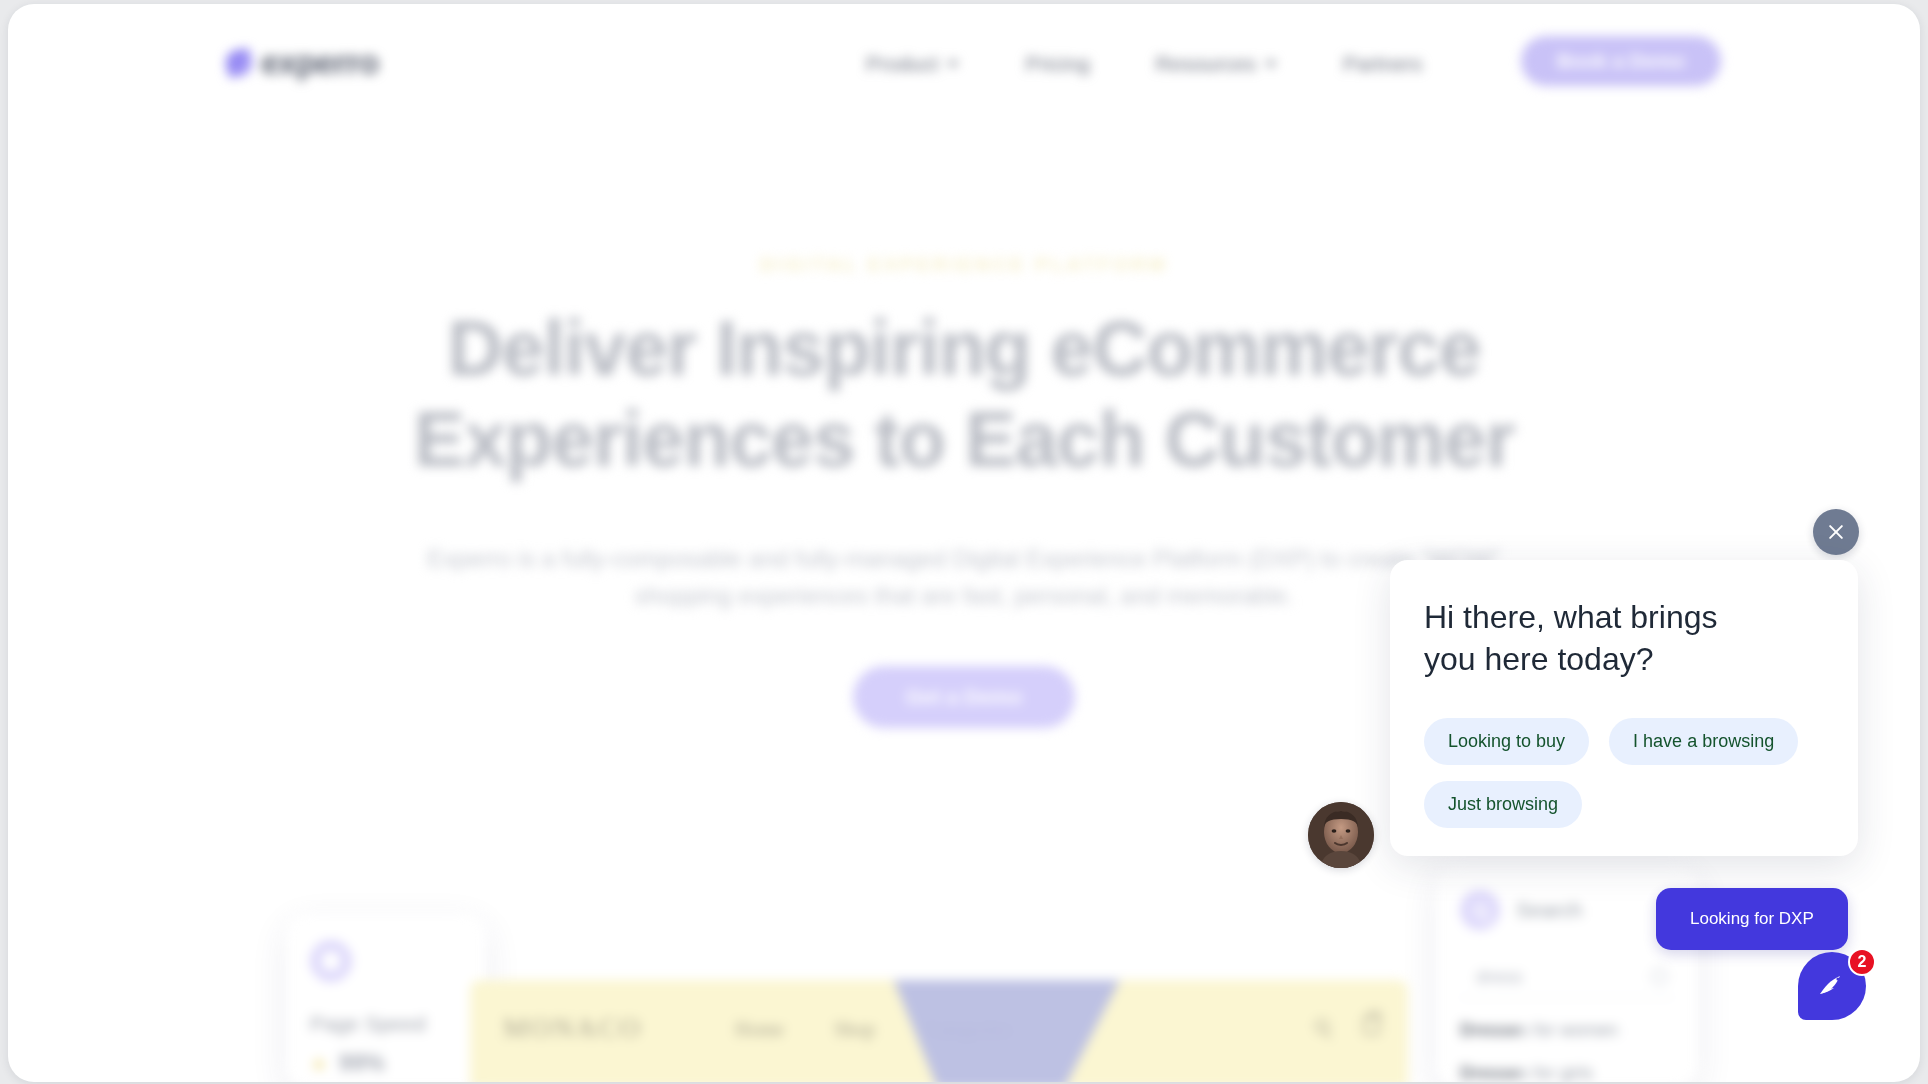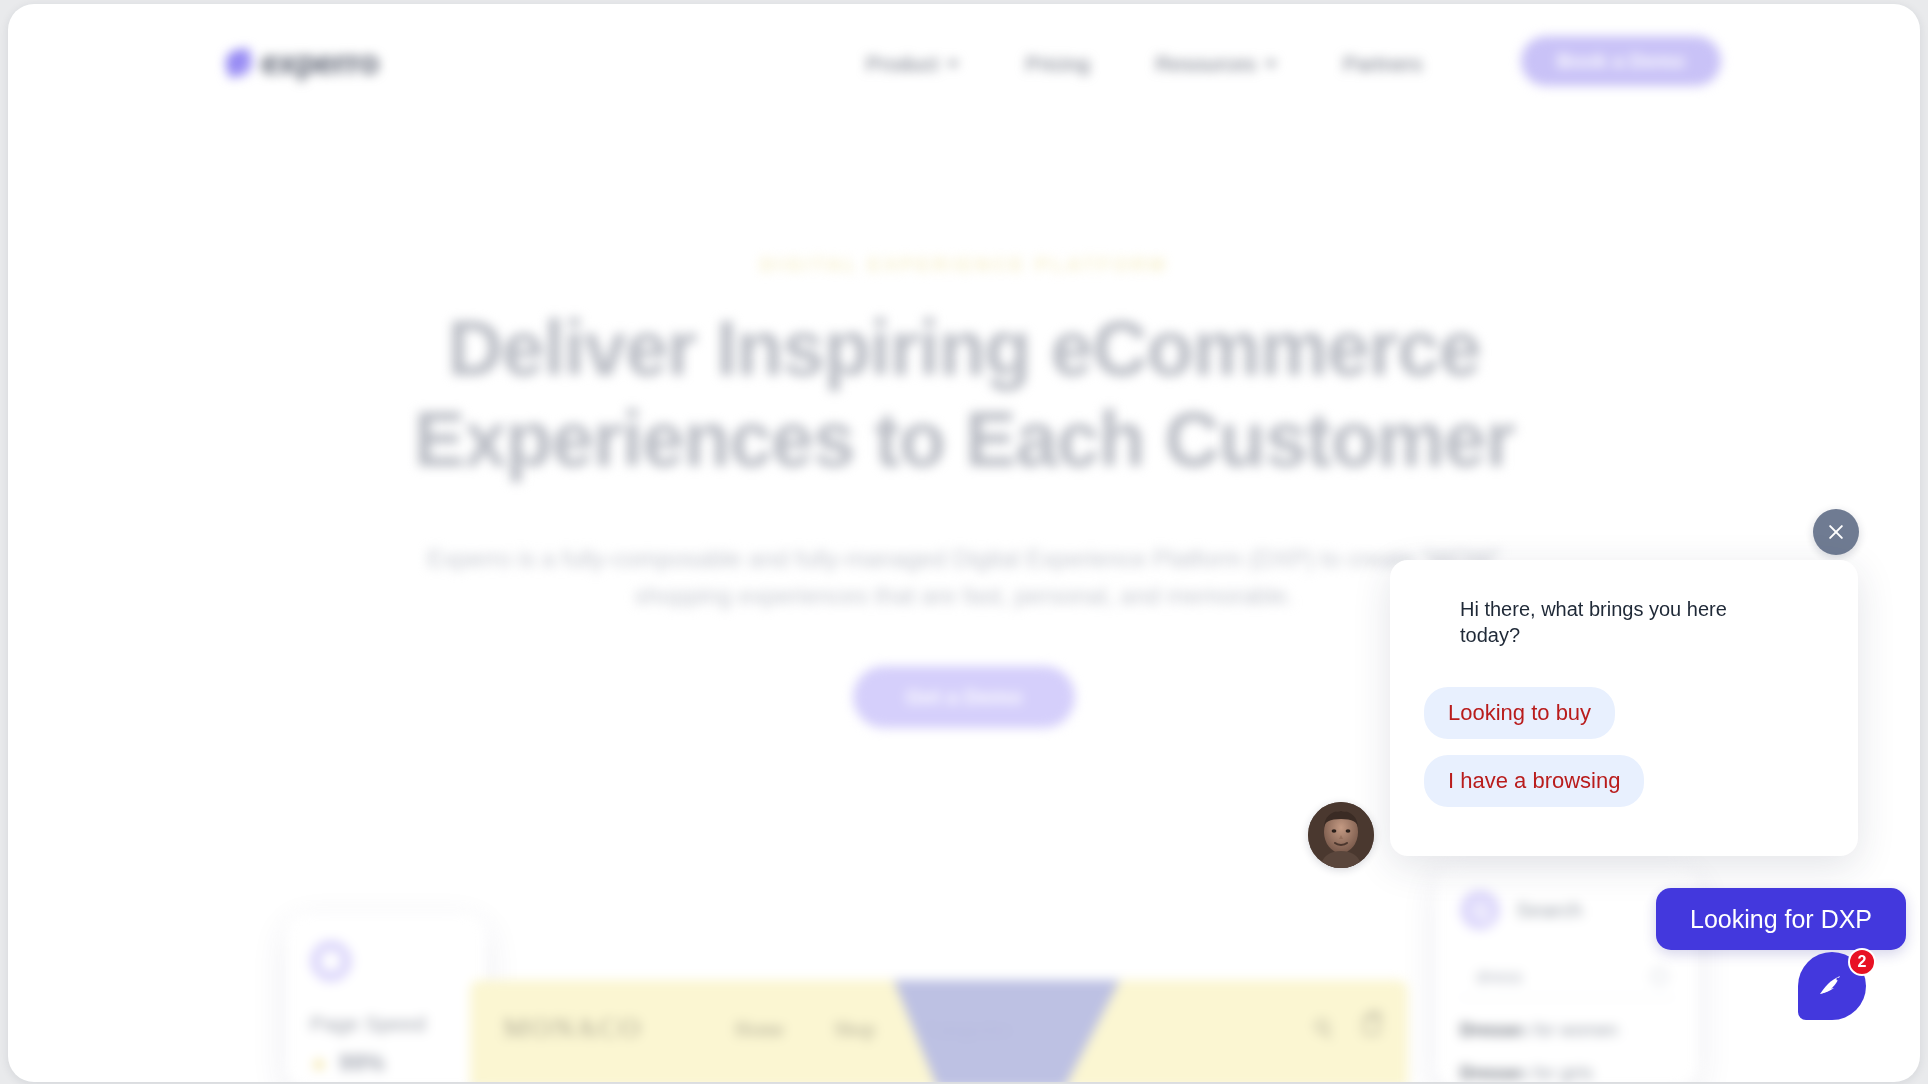--- a/index.html
+++ b/index.html
@@ -196,53 +196,52 @@
 
   .chat-popup {
     position: absolute; left: 1382px; top: 556px;
     width: 468px; height: 296px;
     background: #ffffff;
     border-radius: 18px;
     box-shadow: 0 10px 38px rgba(40,45,80,.13);
     padding: 36px 34px 28px;
   }
   .chat-greeting {
-    font-size: 20px; line-height: 1.32; color: #1f2937;
+    font-size: 32px; line-height: 1.32; color: #1f2937;
     max-width: 330px;
-    margin-left: 36px;
   }
   .chat-pills {
     margin-top: 38px;
     display: flex; flex-wrap: wrap; gap: 16px 20px;
   }
   .pill {
     background: #e8f0fe;
-    color: #b91c1c;
-    font-size: 22px;
+    color: #14532d;
+    font-size: 18px;
     border-radius: 24px;
     padding: 13px 24px;
     border: none; cursor: pointer;
     white-space: nowrap;
   }
 
   .chat-avatar {
     position: absolute; left: 1300px; top: 798px;
     width: 66px; height: 66px; border-radius: 50%;
     overflow: hidden;
     background: #6b5b52;
     box-shadow: 0 2px 8px rgba(30,35,60,.18);
   }
   .chat-avatar svg { display: block; width: 100%; height: 100%; }
 
   .dxp-btn {
     position: absolute; left: 1648px; top: 884px;
     height: 62px; padding: 0 34px;
     background: #4338dd;
     color: #ffffff;
-    font-size: 25px;
+    font-size: 17px;
     border-radius: 15px;
     display: flex; align-items: center; justify-content: center;
     border: none; cursor: pointer;
     box-shadow: 0 4px 14px rgba(40,35,150,.20);
   }
 
   .chat-launcher {
     position: absolute; left: 1790px; top: 948px;
     width: 76px; height: 76px;
     cursor: pointer;
@@ -363,20 +362,21 @@
       <line x1="5" y1="5" x2="19" y2="19"></line>
         <line x1="19" y1="5" x2="5" y2="19"></line>
     </svg>
   </button>
 
   <div class="chat-popup">
     <div class="chat-greeting">Hi there, what brings you here today?</div>
     <div class="chat-pills">
       <button class="pill">Looking to buy</button>
       <button class="pill">I have a browsing</button>
+      <button class="pill">Just browsing</button>
     </div>
   </div>
 
   <div class="chat-avatar">
     <svg viewBox="0 0 66 66">
       <defs>
         <radialGradient id="skin" cx="50%" cy="40%" r="70%">
           <stop offset="0%" stop-color="#c49a83"></stop>
           <stop offset="100%" stop-color="#6d4f42"></stop>
         </radialGradient>

